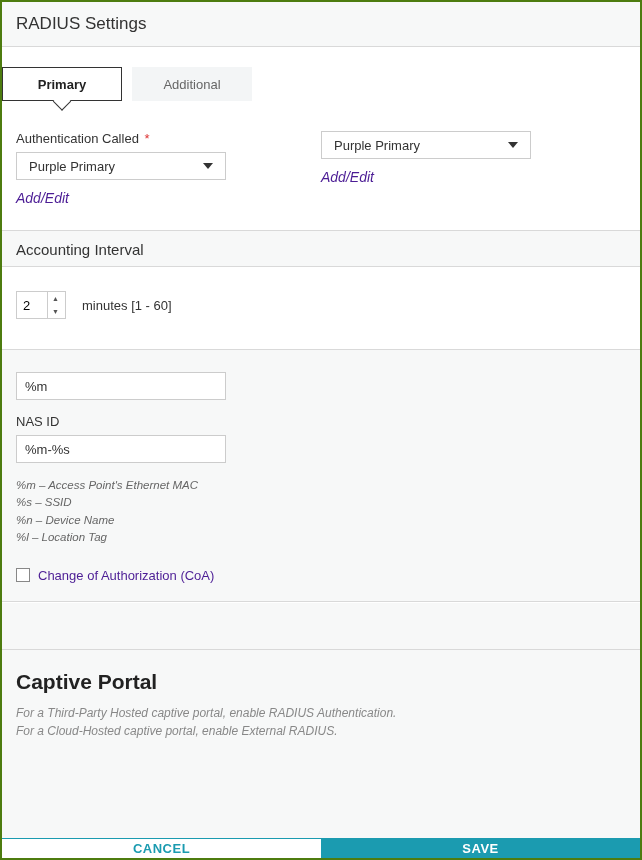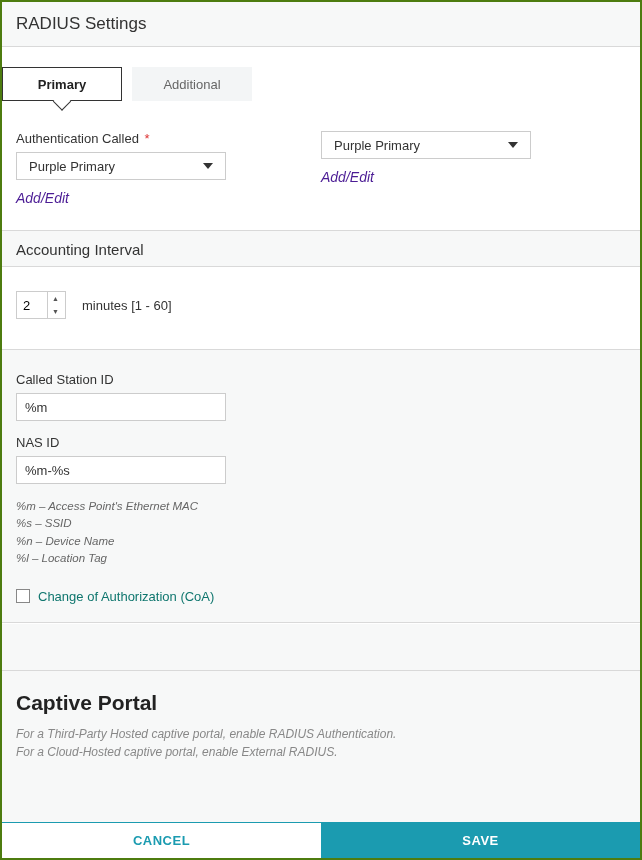--- a/index.html
+++ b/index.html
@@ -182,21 +182,21 @@
     color: #666;
     line-height: 1.5;
     margin-top: 6px;
     margin-bottom: 18px;
   }
   .coa {
     display: flex;
     align-items: flex-start;
     gap: 8px;
     font-size: 13px;
-    color: #0f766e;
+    color: #4c1d95;
     padding: 4px 0 4px 0;
   }
   .chk {
     width: 14px;
     height: 14px;
     border: 1px solid #888;
     background: #fff;
     cursor: pointer;
   }
   .spacer {
@@ -217,21 +217,21 @@
     margin-bottom: 10px;
   }
   .captive-desc {
     font-style: italic;
     font-size: 12px;
     color: #888;
     line-height: 1.5;
   }
   .footer {
     display: flex;
-    height: 36px;
+    height: 20px;
     border-top: 1px solid #1b9bb0;
   }
   .btn-cancel {
     flex: 1;
     display: flex;
     align-items: center;
     justify-content: center;
     color: #1b9bb0;
     font-weight: 700;
     font-size: 13px;
@@ -299,21 +299,20 @@
       <input type="text" value="2" style="">
       <div class="spin">
         <div class="spin-btn">▲</div>
         <div class="spin-btn">▼</div>
       </div>
     </div>
     <span>minutes [1 - 60]</span>
   </div>
 
   <div class="ids-body">
-    <div class="label">Called Station ID</div>
     <input class="text-input" type="text" value="%m" style="">
 
     <div class="label">NAS ID</div>
     <input class="text-input" type="text" value="%m-%s" style="">
 
     <div class="legend">
       <div>%m – Access Point's Ethernet MAC</div>
       <div>%s – SSID</div>
       <div>%n – Device Name</div>
       <div>%l – Location Tag</div>

